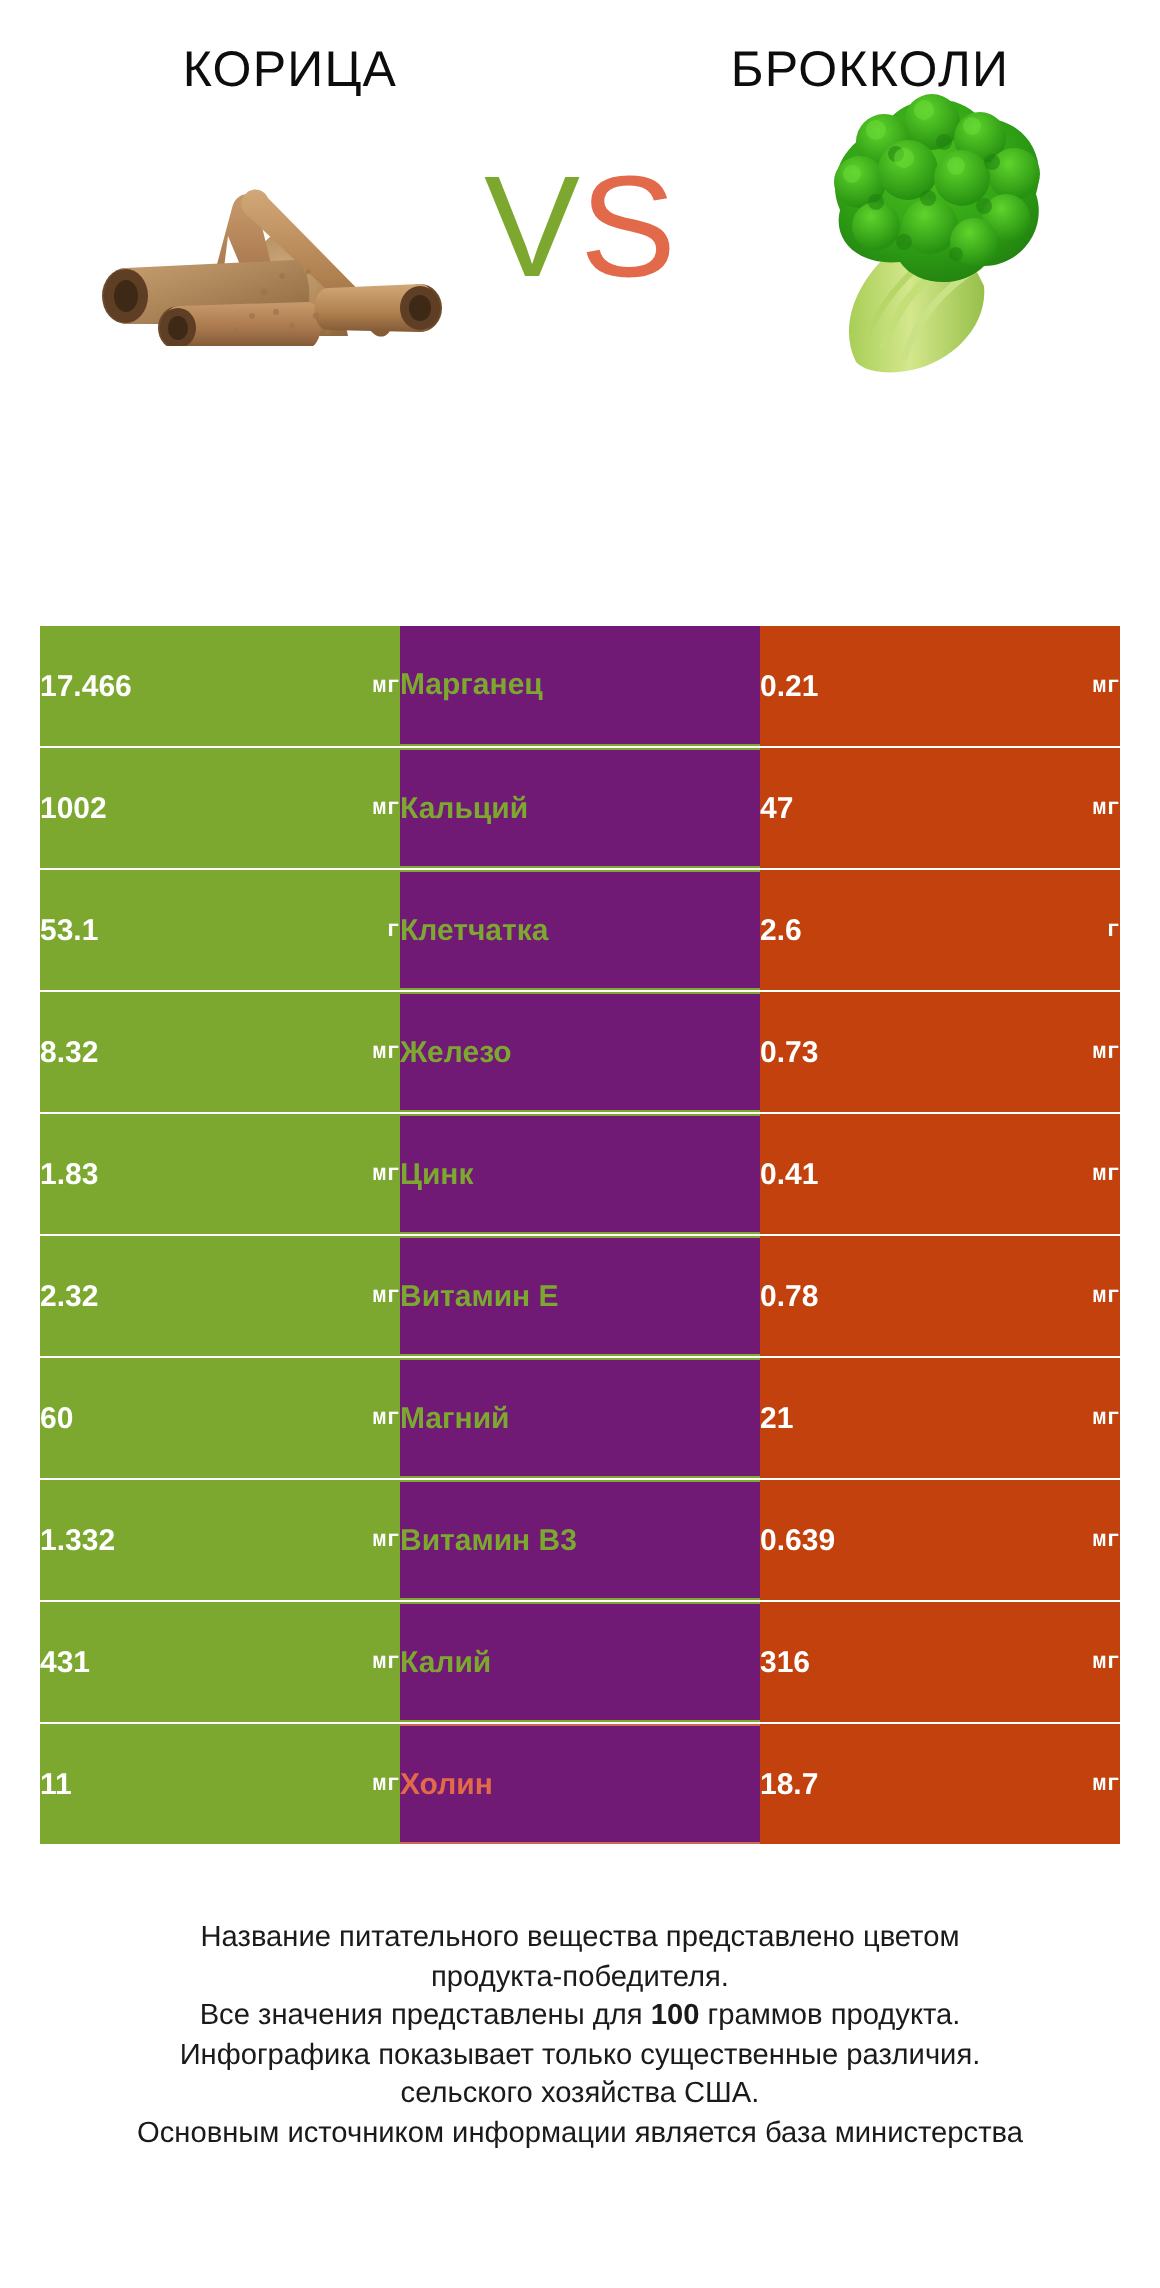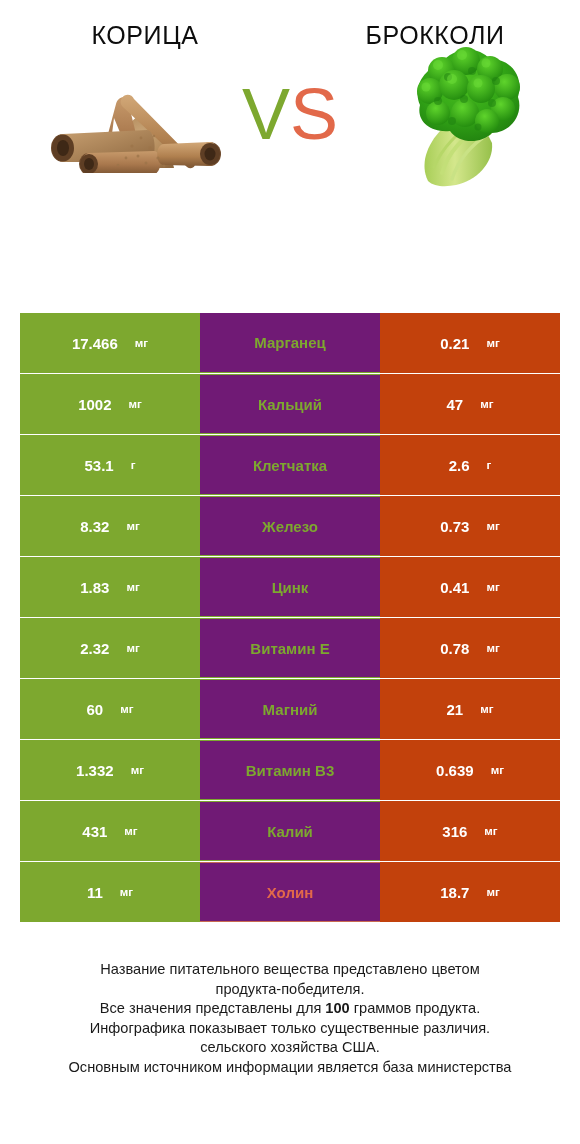--- a/index.html
+++ b/index.html
@@ -88,21 +88,21 @@
   }
   .row {
     display: flex;
     height: 60px;
     width: 100%;
     margin-bottom: 1px;
   }
   .cell {
     display: flex;
     align-items: center;
-    justify-content: center;
+    justify-content: space-between;
     box-sizing: border-box;
     height: 60px;
   }
   .cell-left {
     width: 180px;
     background: #7DA82F;
     color: #ffffff;
   }
   .cell-mid {
     width: 180px;
@@ -122,20 +122,21 @@
   }
   .val {
     font-size: 15px;
     font-weight: bold;
     white-space: nowrap;
   }
   .unit {
     font-size: 11.5px;
     font-weight: bold;
     margin-left: 17px;
+    font-family: Liberation Mono, monospace;
   }
 
   
   .footer {
     position: absolute;
     top: 960px;
     left: 0;
     width: 580px;
     text-align: center;
     font-size: 14.6px;

